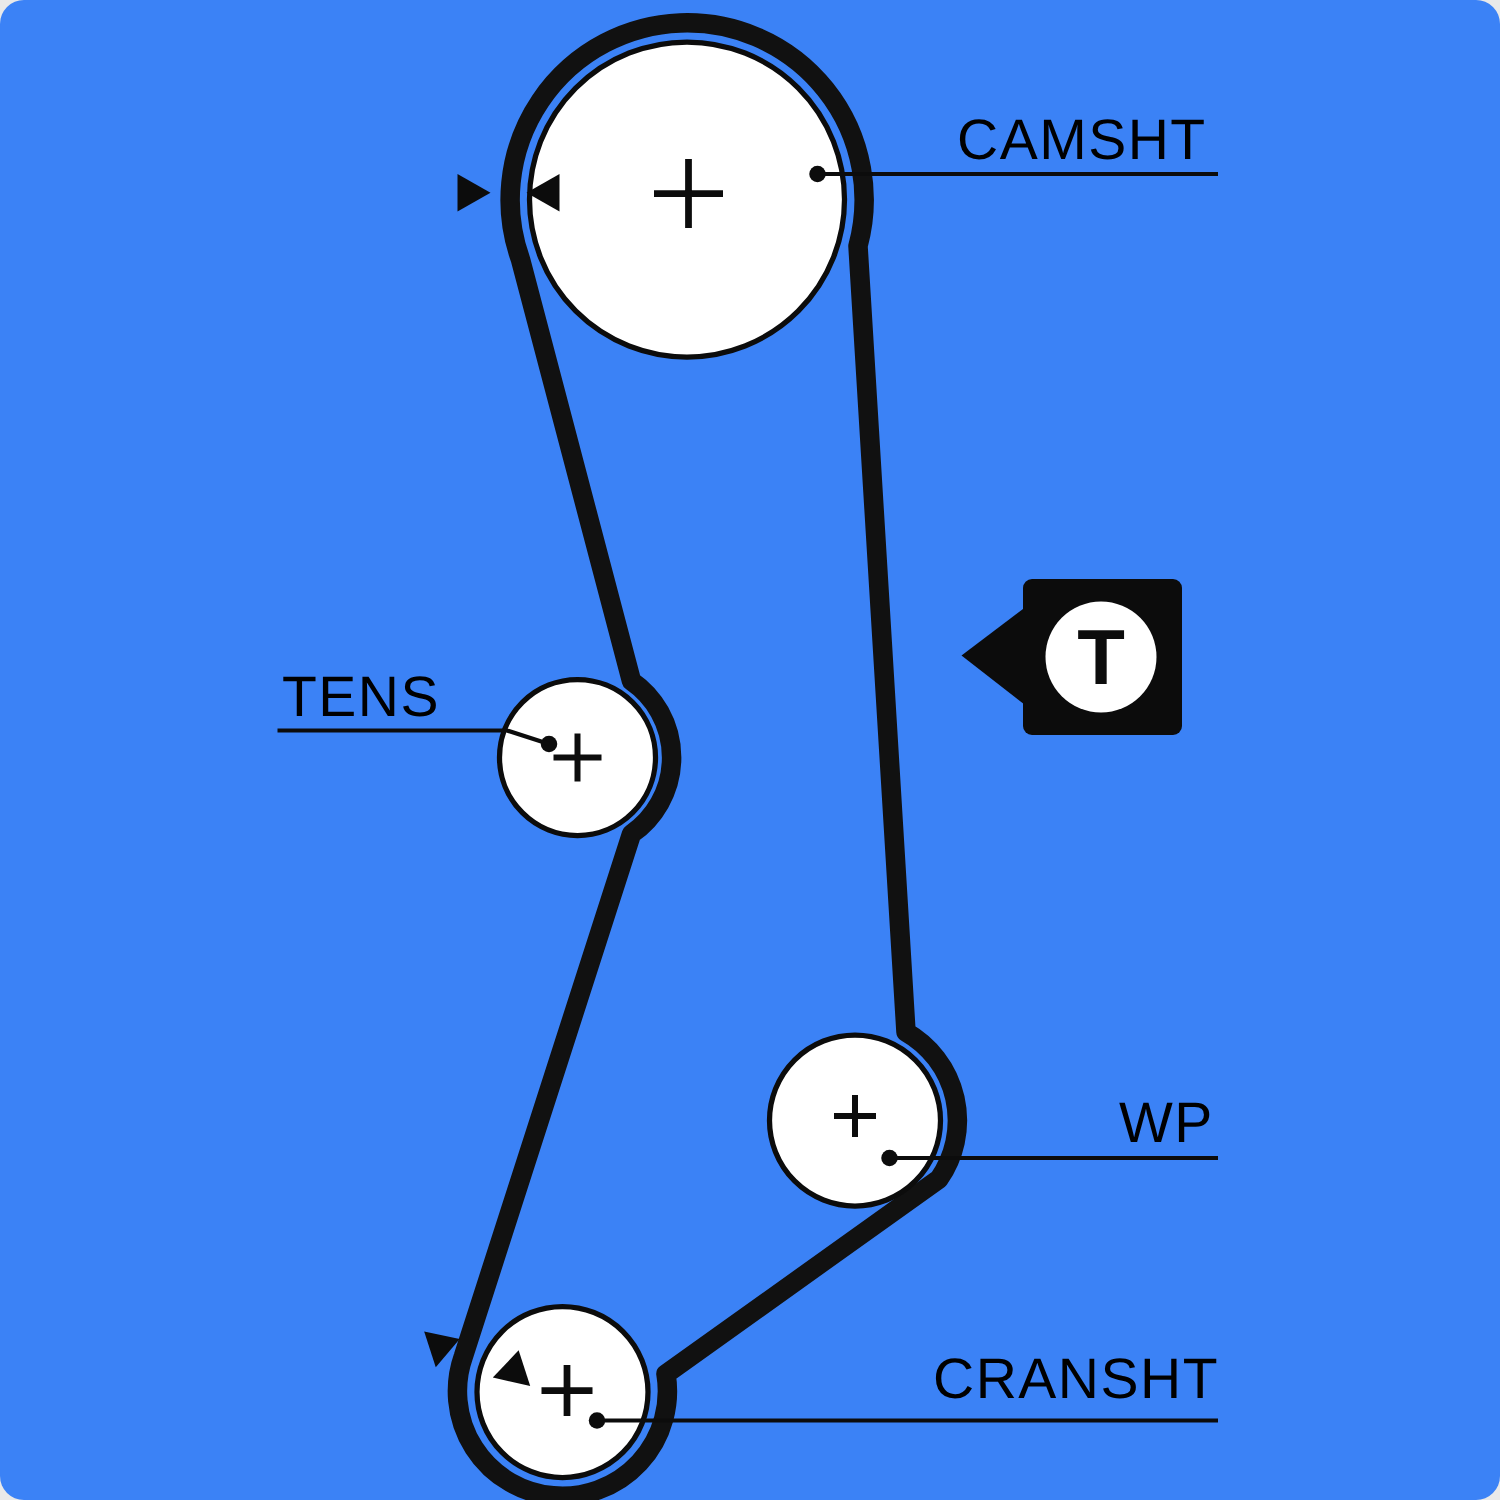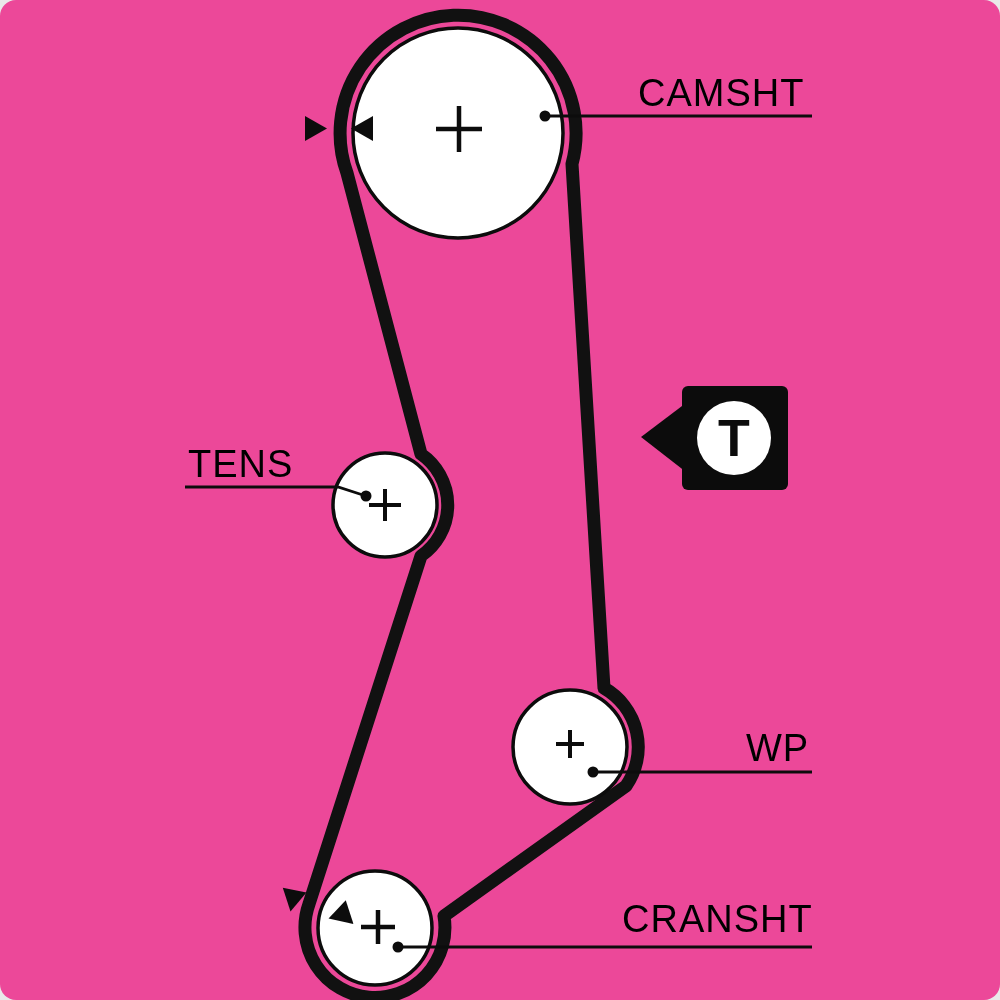--- a/index.html
+++ b/index.html
@@ -1,17 +1,17 @@
 <!DOCTYPE html>
 <html><head>
 <meta charset="utf-8">
 <style>
   html,body{margin:0;padding:0;background:#e9e9e9;}
   .canvas{
-    position:relative;width:1000px;height:1000px;background:#ec4899;
+    position:relative;width:1000px;height:1000px;background:#3b82f6;
     border-radius:16px;overflow:hidden;
     font-family:"Liberation Sans","DejaVu Sans",sans-serif;
   }
   svg{display:block;}
   .label{
     font-family:"Liberation Sans","DejaVu Sans",sans-serif;
     font-size:38px;fill:#000;letter-spacing:1px;
   }
   .t-letter{
     font-family:"Liberation Sans","DejaVu Sans",sans-serif;

